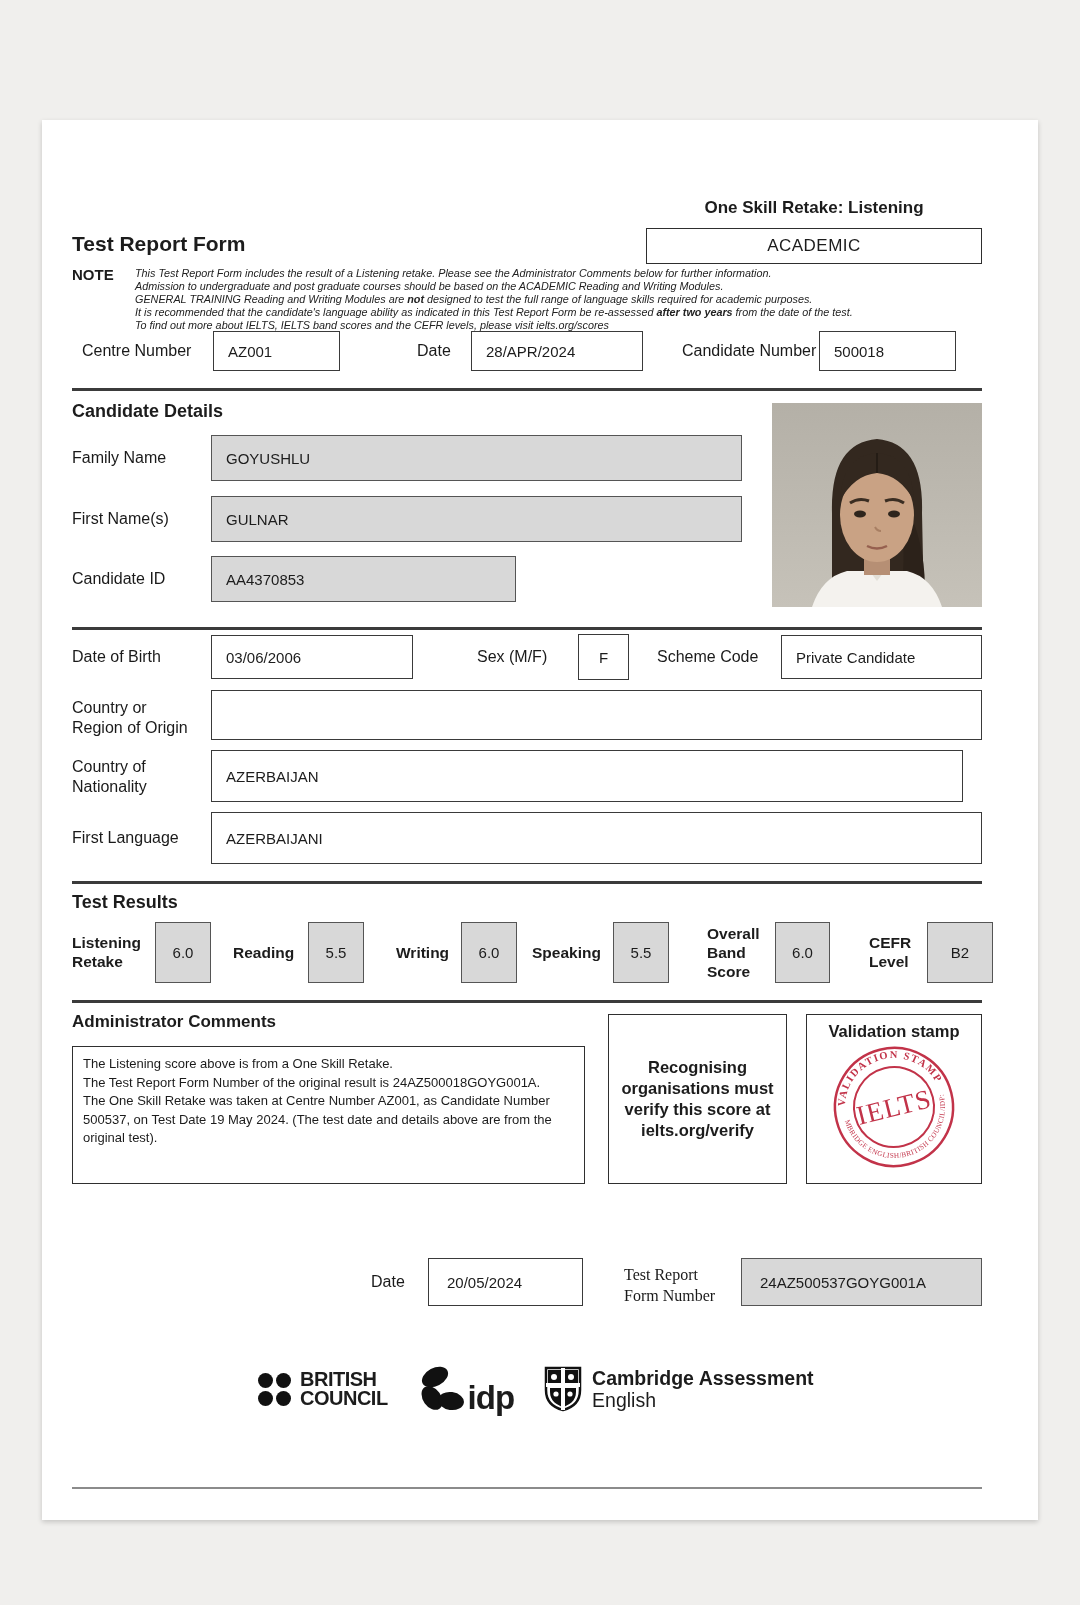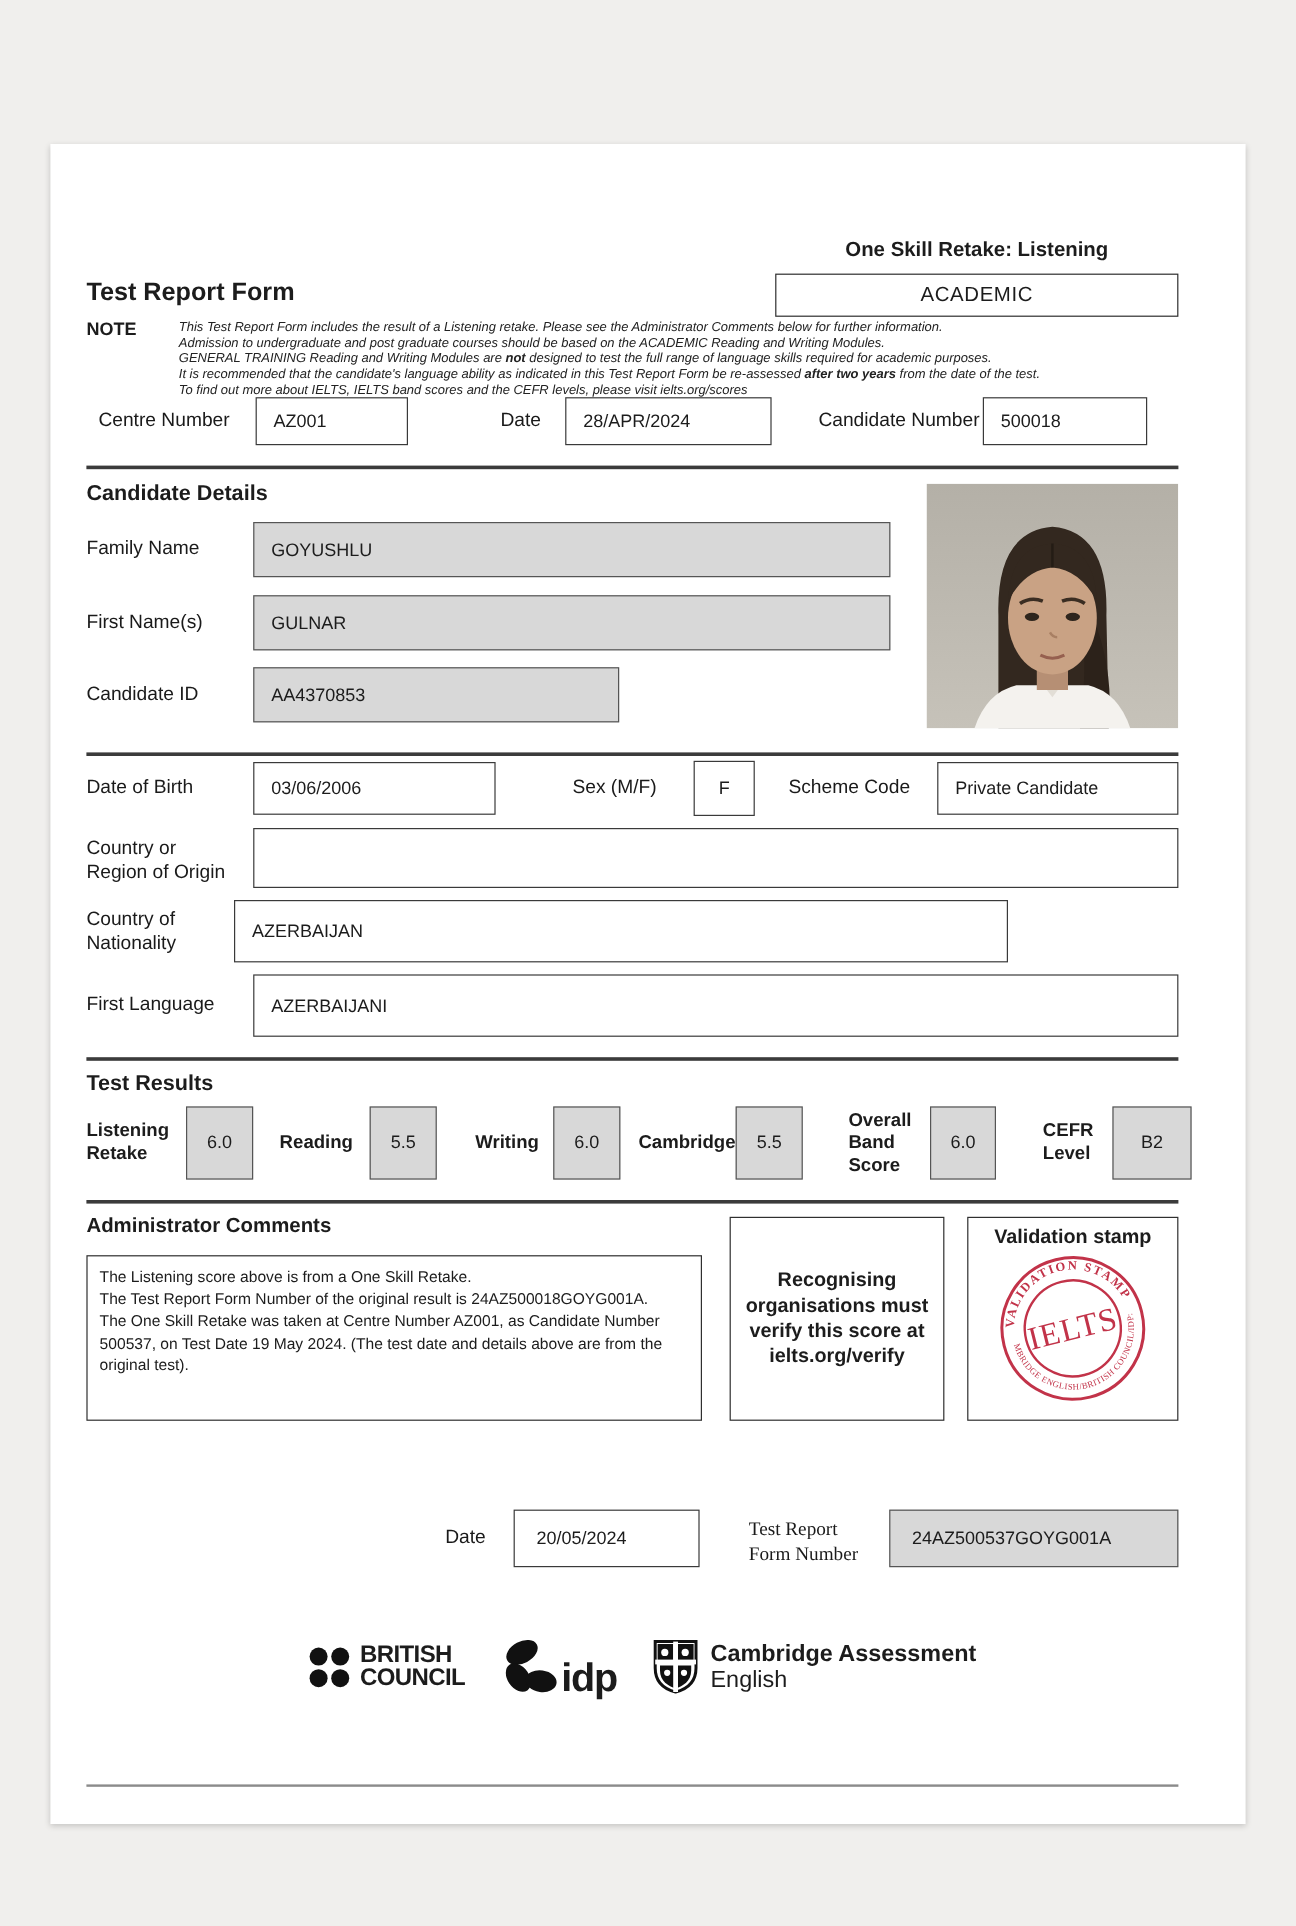--- a/index.html
+++ b/index.html
@@ -27,21 +27,21 @@
   .ielts-tm{font-size:20px;-webkit-text-stroke:1px #111;vertical-align:38px;letter-spacing:0;}
   .retake-note{left:604px;top:78px;width:336px;text-align:center;font-weight:700;font-size:17px;}
   .academic-box{
     left:604px;top:108px;width:334px;height:34px;
     border:1.5px solid #2e2e2e;
     display:flex;align-items:center;justify-content:center;
     font-size:17px;letter-spacing:0.5px;
   }
   .form-title{left:30px;top:112px;font-size:21px;font-weight:700;}
   .note-label{left:30px;top:146px;font-size:15px;font-weight:700;}
-  .note-lines{left:93px;top:147px;width:880px;font-size:10.8px;line-height:13px;font-style:italic;color:#222;margin-left:14px;}
+  .note-lines{left:93px;top:147px;width:880px;font-size:10.8px;line-height:13px;font-style:italic;color:#222;}
   .note-lines div{white-space:nowrap;}
   .note-lines b{font-style:italic;}
   
   .lbl{font-size:16px;color:#1a1a1a;}
   .fbox{
     border:1.5px solid #3a3a3a;background:#fff;
     font-size:15px;display:flex;align-items:center;
     padding-left:14px;box-sizing:border-box;
   }
   .fbox.gray{background:#d8d8d8;border-color:#555;}
@@ -184,21 +184,21 @@
     <div>Region of Origin</div>
   </div>
   <div class="abs fbox" style="left:169px;top:570px;width:771px;height:50px;">
       <span></span>
     </div>
 
   <div class="abs lbl" style="left:30px;top:637px;line-height:20px;">
     <div>Country of</div>
     <div>Nationality</div>
   </div>
-  <div class="abs fbox" style="left:153px;top:630px;width:645px;height:52px;">
+  <div class="abs fbox" style="left:169px;top:630px;width:752px;height:52px;">
       <span>AZERBAIJAN</span>
     </div>
 
   <div class="abs lbl" style="left:30px;top:692px;line-height:52px;">First Language</div>
   <div class="abs fbox" style="left:169px;top:692px;width:771px;height:52px;">
       <span>AZERBAIJANI</span>
     </div>
 
   <div class="abs hr" style="top:761px;"></div>
 
@@ -215,21 +215,21 @@
   <div class="abs score-lbl" style="left:191px;top:802px;line-height:61px;">Reading</div>
   <div class="abs score-box" style="left:266px;top:802px;">
       <span>5.5</span>
     </div>
 
   <div class="abs score-lbl" style="left:354px;top:802px;line-height:61px;">Writing</div>
   <div class="abs score-box" style="left:419px;top:802px;">
       <span>6.0</span>
     </div>
 
-  <div class="abs score-lbl" style="left:490px;top:802px;line-height:61px;">Cambridge</div>
+  <div class="abs score-lbl" style="left:490px;top:802px;line-height:61px;">Speaking</div>
   <div class="abs score-box" style="left:571px;top:802px;">
       <span>5.5</span>
     </div>
 
   <div class="abs score-lbl" style="left:665px;top:804px;">
     <div>Overall</div>
     <div>Band</div>
     <div>Score</div>
   </div>
   <div class="abs score-box" style="left:733px;top:802px;width:55px;">

